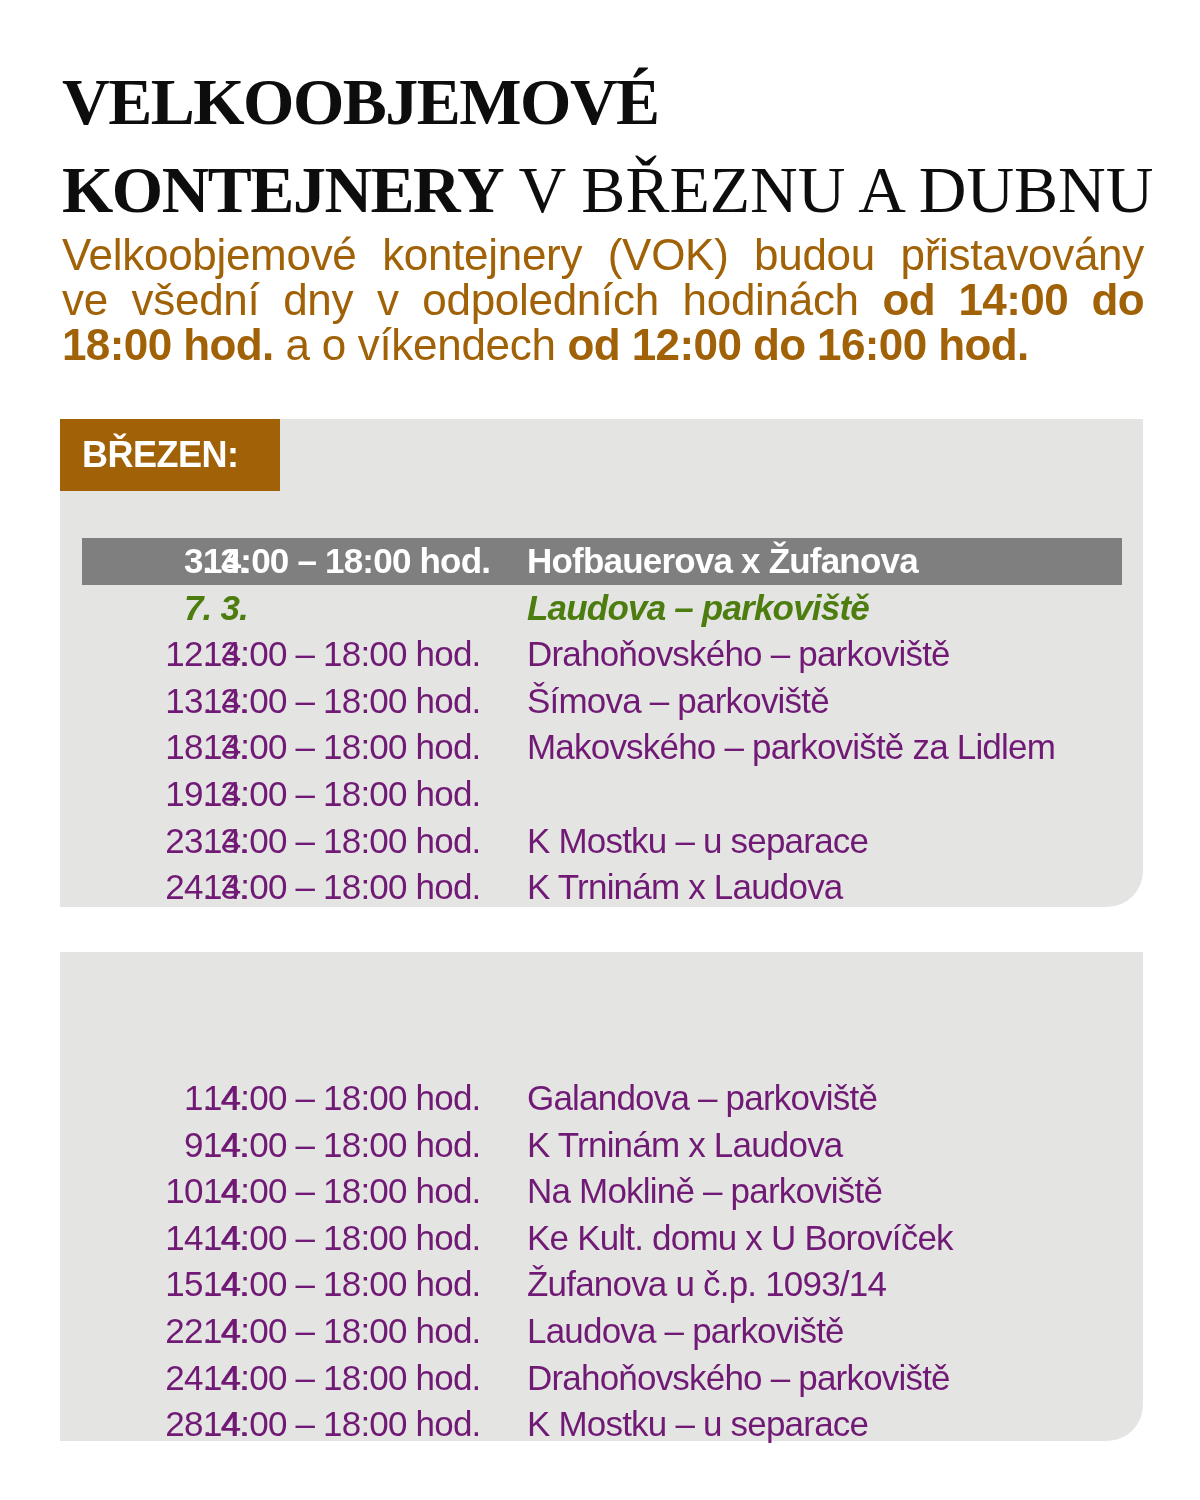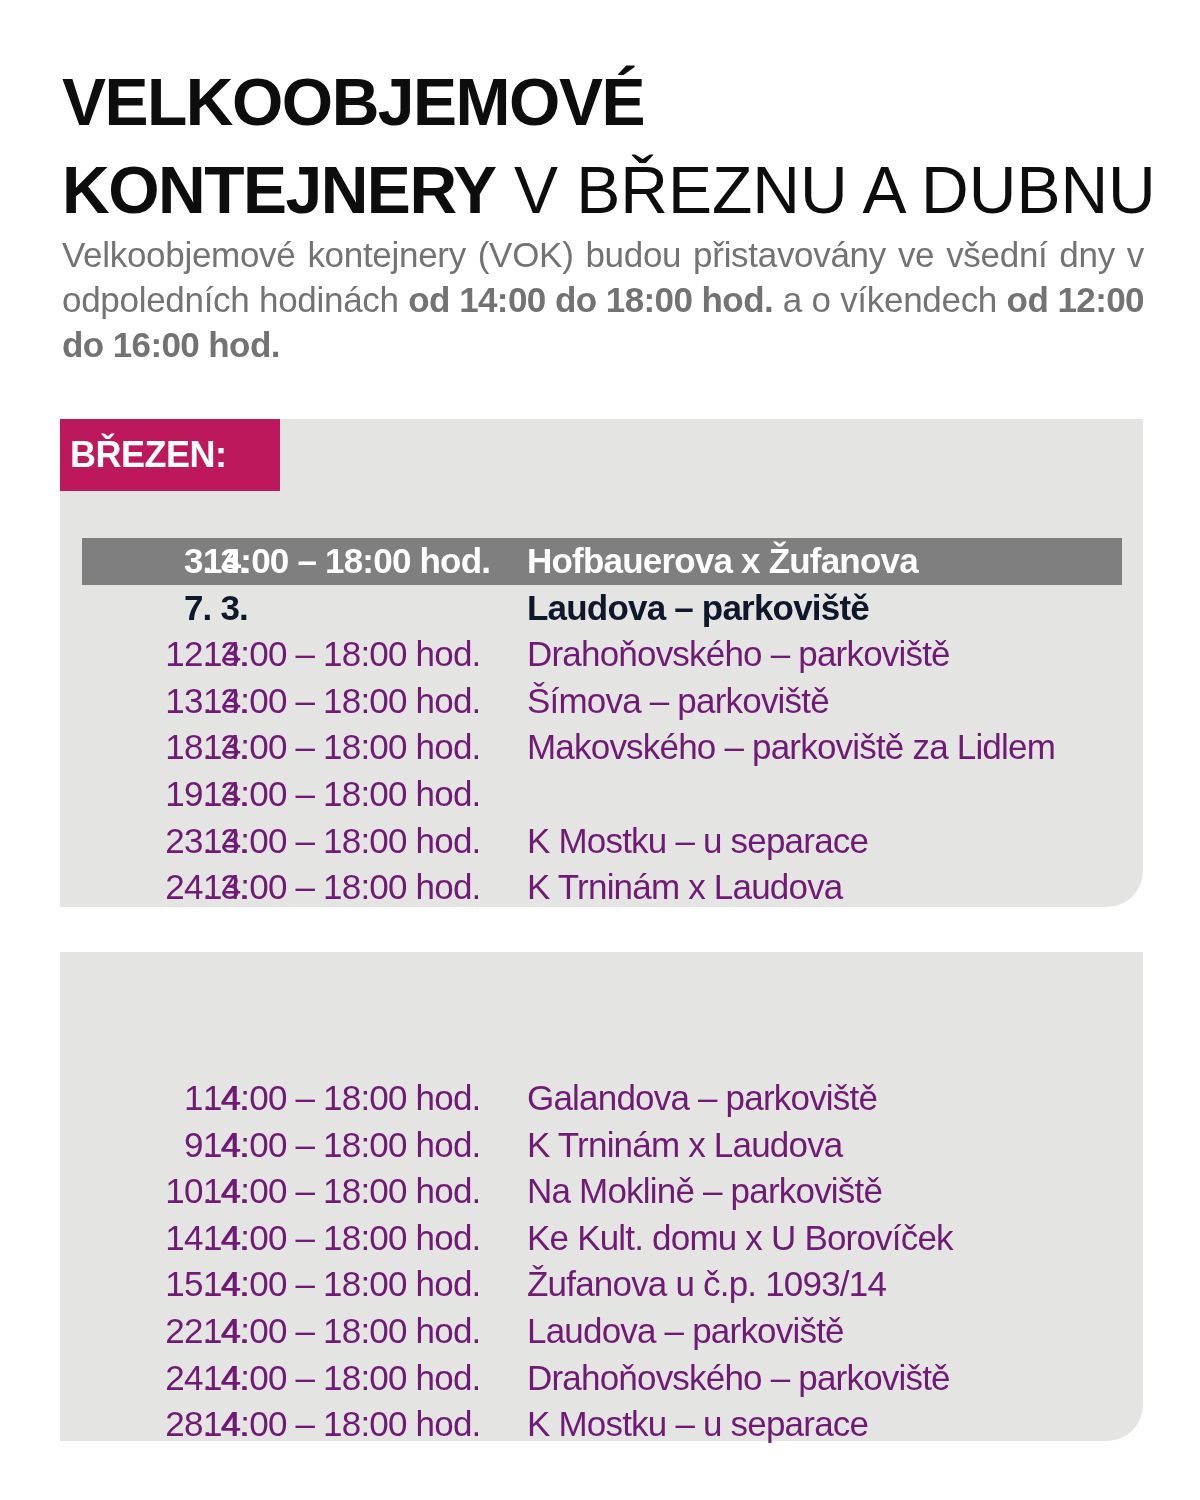--- a/index.html
+++ b/index.html
@@ -3,62 +3,62 @@
 <meta charset="utf-8">
 <style>
   html, body { margin: 0; padding: 0; }
   body {
     width: 1200px; height: 1500px; background: #ffffff; position: relative;
     overflow: hidden; color: #111111;
     font-family: "Liberation Sans", "DejaVu Sans", sans-serif;
   }
   .title {
     position: absolute; left: 62px; top: 58px; width: 1100px;
-    font-family: Liberation Sans, sans-serif;
+    font-family: Liberation Serif, serif;
     font-size: 66px; line-height: 88px; letter-spacing: -1.5px; color: #0d0d0d;
   }
   .title .b { font-weight: bold; }
   .title .l { font-weight: normal; letter-spacing: 0px; }
   .intro {
     position: absolute; left: 62px; top: 232px; width: 1082px;
     font-family: "Liberation Sans", sans-serif;
-    font-size: 35px; line-height: 45px; color: #737373;
+    font-size: 44px; line-height: 45px; color: #a16207;
     text-align: justify; letter-spacing: -0.3px;
   }
   .intro .strong { font-weight: bold; letter-spacing: -0.6px; }
   .panel {
     position: absolute; left: 60px; width: 1083px; background: #e4e4e3;
     border-bottom-right-radius: 36px;
   }
   .panel.march { top: 419px; height: 488px; }
   .panel.april { top: 952px; height: 489px; }
   .badge {
     position: absolute; left: 0; top: 0; width: 220px; height: 72px;
-    background: #be185d; color: #ffffff;
+    background: #a16207; color: #ffffff;
     font-family: "Liberation Sans", sans-serif; font-weight: bold;
-    font-size: 36px; line-height: 72px; padding-left: 10px; box-sizing: border-box;
+    font-size: 36px; line-height: 72px; padding-left: 22px; box-sizing: border-box;
     letter-spacing: -0.5px;
   }
   .rows { position: absolute; left: 0; top: 86px; width: 100%; margin-top: 33px; }
   .panel.april .rows { top: 90px; }
   .row {
     position: relative; height: 46.6px; line-height: 46.6px;
     font-family: "Liberation Sans", sans-serif; font-size: 35px;
     letter-spacing: -0.8px; color: #701a75; white-space: nowrap;
   }
   .row .date { position: absolute; right: calc(100% - 188px); text-align: right; }
   .row .time { position: absolute; left: 143px; }
   .row .place { position: absolute; left: 467px; }
   .row.highlight { color: #ffffff; font-weight: bold; }
   .row.highlight::before {
     content: ""; position: absolute; left: 22px; right: 21px; top: 0; bottom: 0;
     background: #7f7f7f;
   }
   .row.highlight span { z-index: 1; }
-  .row.bold { font-weight: bold; color: #0f172a; }
+  .row.bold { font-weight: bold; color: #4d7c0f; font-style: italic; }
 </style>
 </head>
 <body>
 
 <div class="title">
   <div><span class="b">VELKOOBJEMOVÉ</span></div>
   <div><span class="b">KONTEJNERY</span><span class="l"> V BŘEZNU A DUBNU</span></div>
 </div>
 
 <div class="intro"><span>Velkoobjemové kontejnery (VOK) budou přistavovány ve všední dny v odpoledních hodinách </span><span class="strong">od 14:00 do 18:00 hod.</span><span> a o víkendech </span><span class="strong">od 12:00 do 16:00 hod.</span></div>

